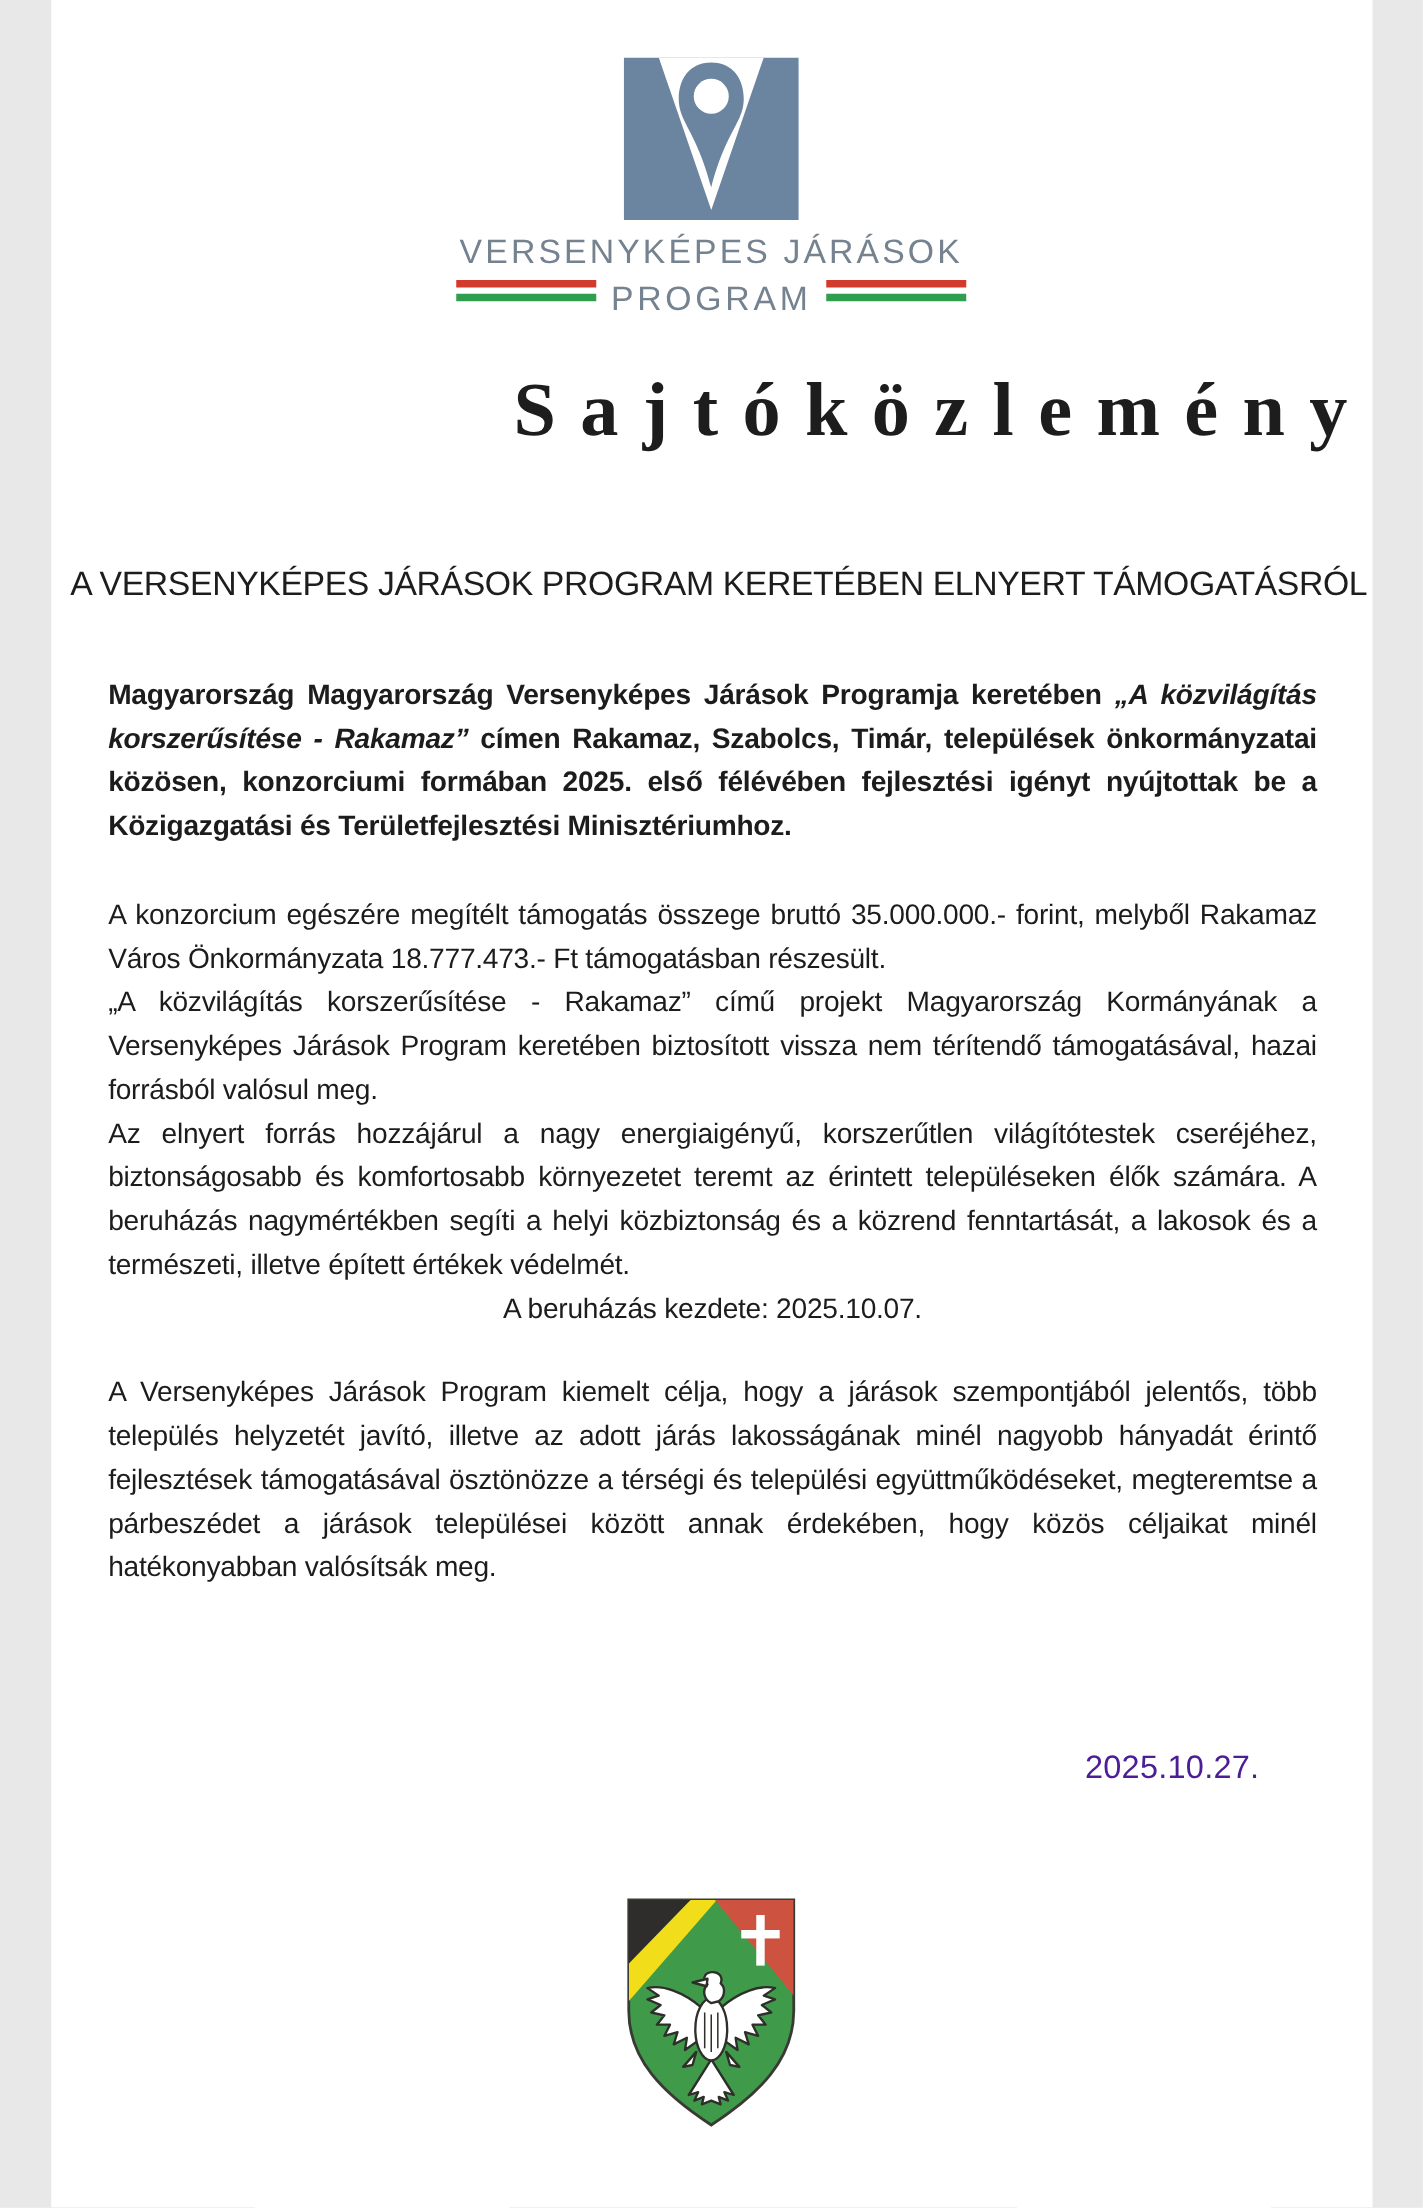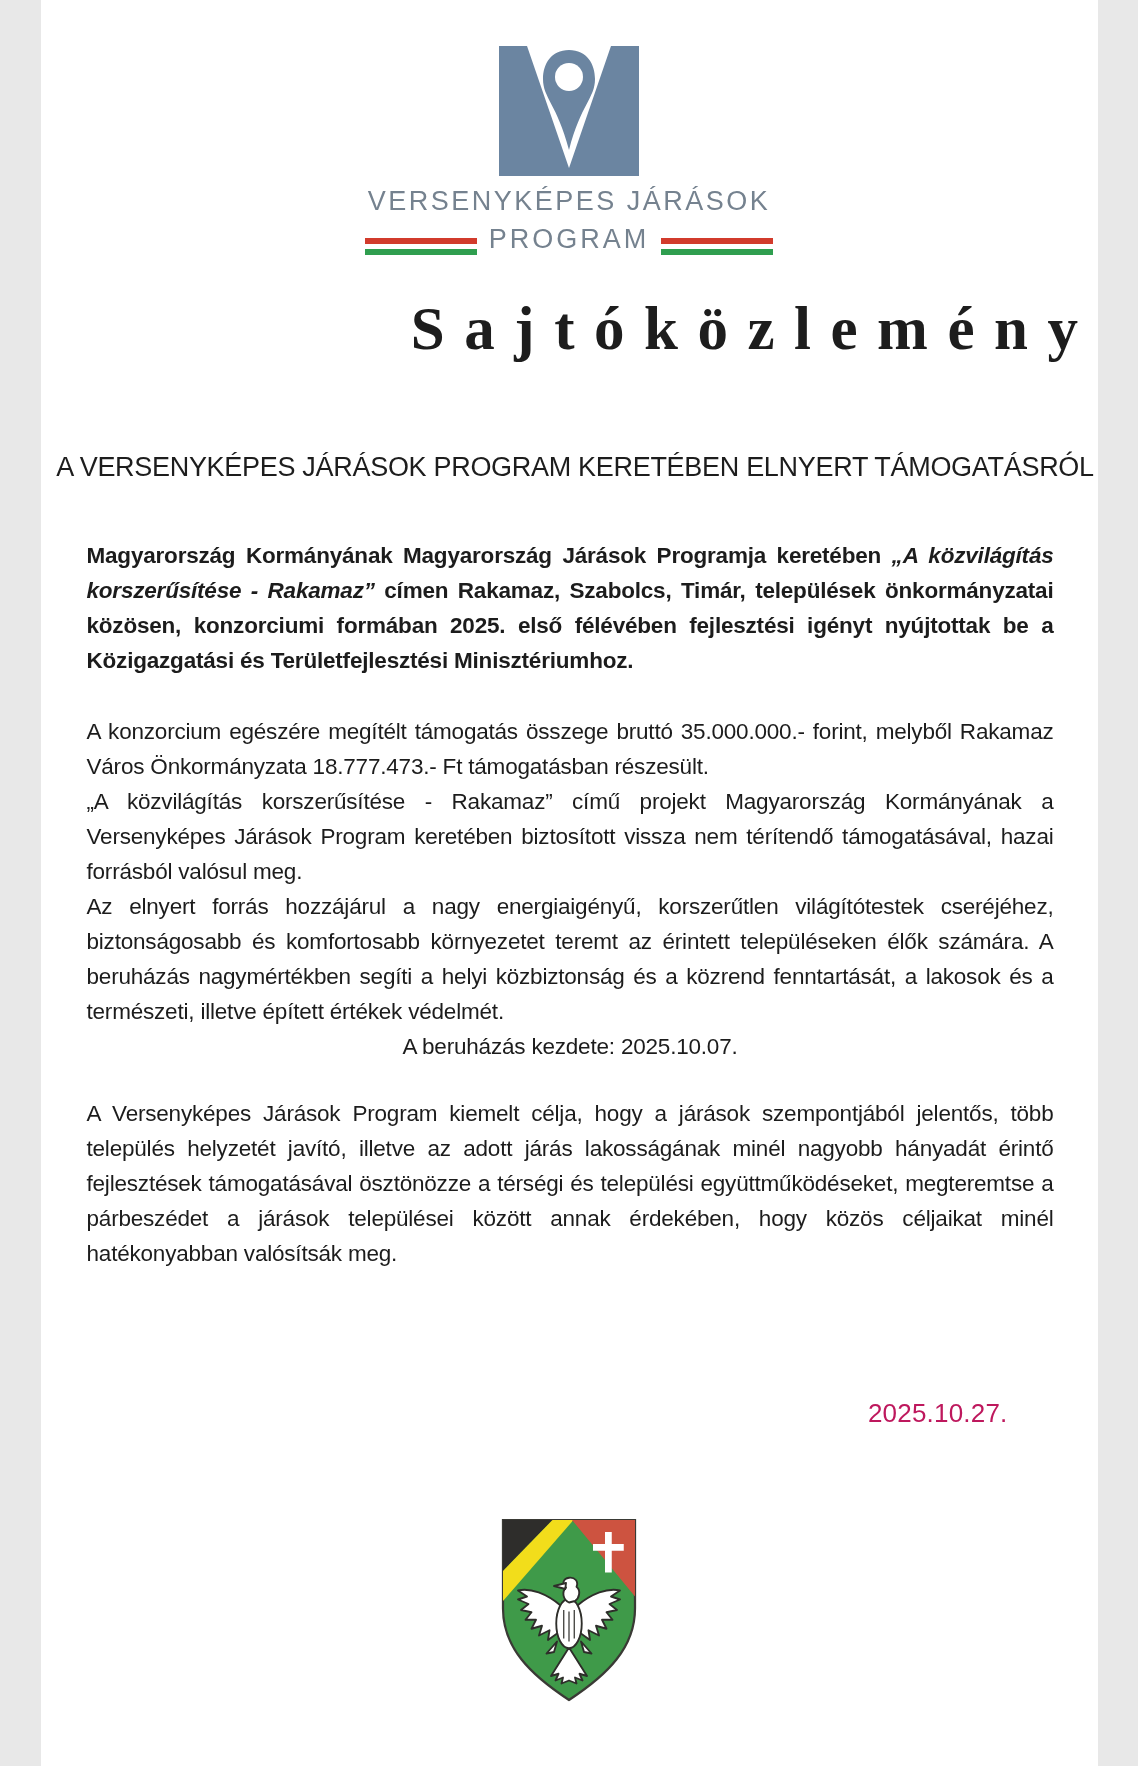--- a/index.html
+++ b/index.html
@@ -18,21 +18,21 @@
     width:140px;height:130px;
   }
   .logo-caption{
     position:absolute;top:186px;left:0;right:0;
     text-align:center;
     font-size:27px;letter-spacing:2.5px;
     color:#75828f;font-weight:400;
   }
   .program-row{
     position:absolute;top:224px;left:0;right:0;
-    display:flex;justify-content:center;align-items:flex-end;gap:12px;
+    display:flex;justify-content:center;align-items:flex-start;gap:12px;
   }
   .flag-bar{width:112px;height:17px;display:flex;flex-direction:column;justify-content:space-between;}
   .flag-bar .stripe{height:6px;width:100%;}
   .program-label{
     font-size:27px;letter-spacing:3px;color:#75828f;font-weight:400;
   }
   
   .doc-title{
     position:absolute;top:294px;left:0;right:0;
     text-align:right;
@@ -53,21 +53,21 @@
     font-size:22.5px;line-height:35px;
     text-align:justify;letter-spacing:-0.2px;
   }
   .body-text p{margin:0;}
   .para-lead{font-weight:700;margin-bottom:36px !important;}
   .para-lead .quote-italic{font-style:italic;}
   .block{}
   .dates-block p{text-align:center;}
   .date-line{
     position:absolute;top:1398px;right:90px;
-    font-size:26px;letter-spacing:0.2px;color:#be185d;
+    font-size:26px;letter-spacing:0.2px;color:#4c1d95;
   }
   
   .coat-of-arms{
     position:absolute;top:1512px;left:50%;transform:translateX(-50%);
     width:150px;height:196px;
   }
 </style>
 </head>
 <body>
 
@@ -93,21 +93,21 @@
       <div class="stripe" style="background:#2f9e4f"></div>
     </div>
   </div>
 
   <div class="doc-title">Sajtóközlemény</div>
 
   <div class="doc-subtitle">A VERSENYKÉPES JÁRÁSOK PROGRAM KERETÉBEN ELNYERT TÁMOGATÁSRÓL</div>
 
   <div class="body-text">
 
-    <p class="para-lead block"><span>Magyarország Kormányának Magyarország Járások Programja keretében </span><span class="quote-italic">„A közvilágítás korszerűsítése - Rakamaz”</span><span> címen Rakamaz, Szabolcs, Timár, települések önkormányzatai közösen, konzorciumi formában 2025. első félévében fejlesztési igényt nyújtottak be a Közigazgatási és Területfejlesztési Minisztériumhoz.</span></p>
+    <p class="para-lead block"><span>Magyarország Magyarország Versenyképes Járások Programja keretében </span><span class="quote-italic">„A közvilágítás korszerűsítése - Rakamaz”</span><span> címen Rakamaz, Szabolcs, Timár, települések önkormányzatai közösen, konzorciumi formában 2025. első félévében fejlesztési igényt nyújtottak be a Közigazgatási és Területfejlesztési Minisztériumhoz.</span></p>
 
     <p class="block">A konzorcium egészére megítélt támogatás összege bruttó 35.000.000.- forint, melyből Rakamaz Város Önkormányzata 18.777.473.- Ft támogatásban részesült.</p>
 
     <div class="block">
       <p>„A közvilágítás korszerűsítése - Rakamaz” című projekt Magyarország Kormányának a Versenyképes Járások Program keretében biztosított vissza nem térítendő támogatásával, hazai forrásból valósul meg.</p>
       <p>Az elnyert forrás hozzájárul a nagy energiaigényű, korszerűtlen világítótestek cseréjéhez, biztonságosabb és komfortosabb környezetet teremt az érintett településeken élők számára. A beruházás nagymértékben segíti a helyi közbiztonság és a közrend fenntartását, a lakosok és a természeti, illetve épített értékek védelmét.</p>
     </div>
 
     <div class="block dates-block" style="margin-bottom:32px;">
       <p>A beruházás kezdete: 2025.10.07.</p>

